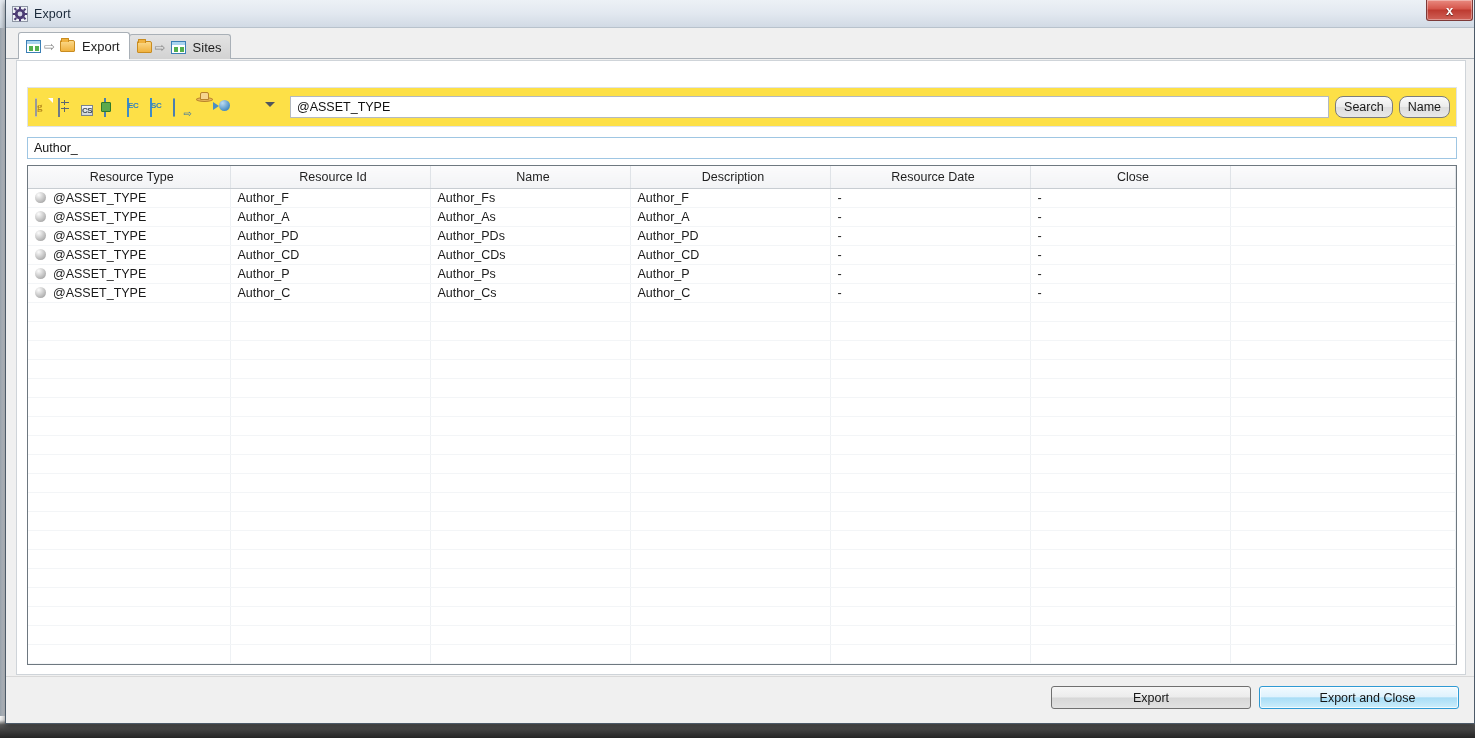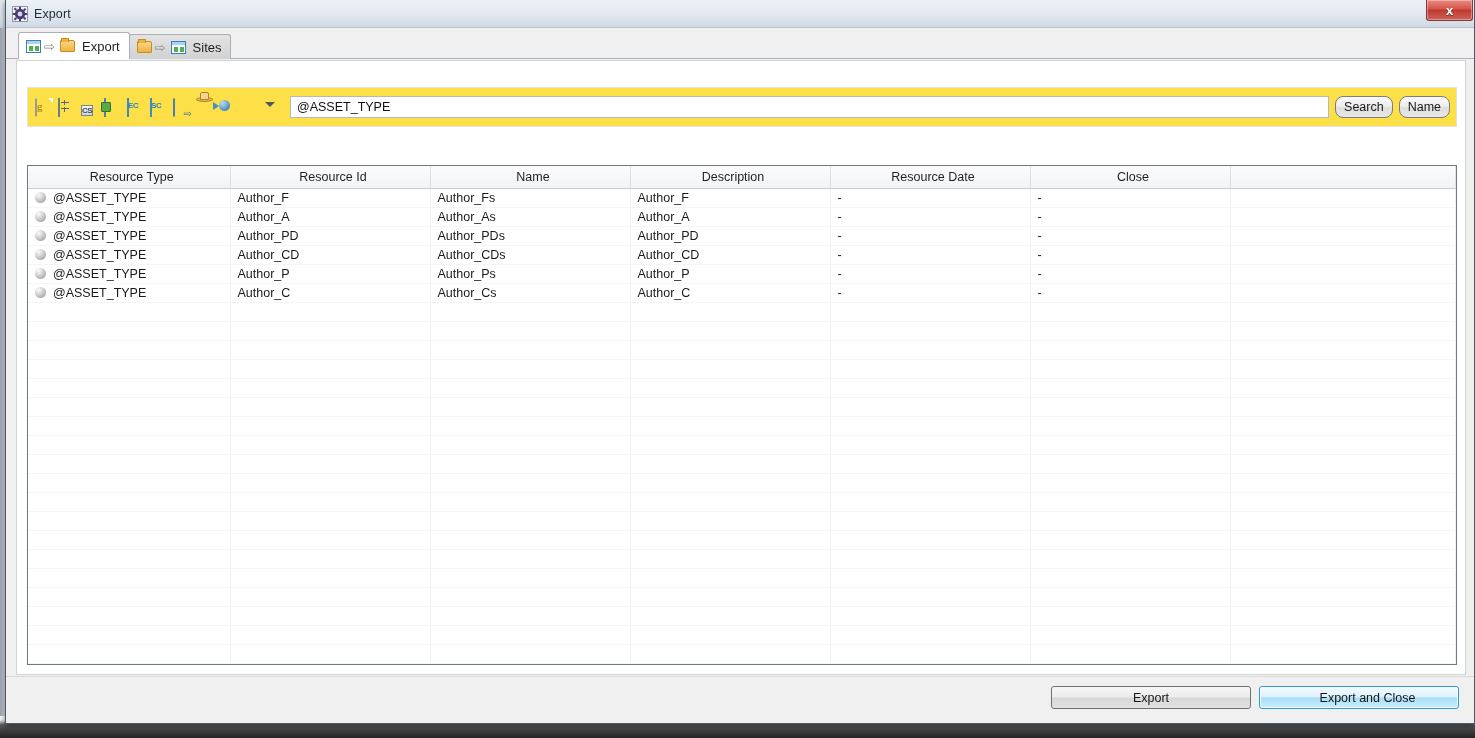--- a/index.html
+++ b/index.html
@@ -341,20 +341,21 @@
         <span class="tbtn"><span class="ic-hat"></span></span>
         <span class="tbtn"><span class="ic-ball"></span></span>
         <span class="tbtn"><span class="ic-greyball"></span></span>
         <span class="tbtn"><span class="ic-caret"></span></span>
       </div>
       <input id="search-input" type="text" value="@ASSET_TYPE" style="">
       <button class="sbtn">Search</button>
       <button class="sbtn">Name</button>
     </div>
 
+    <input id="filter-field" type="text" value="Author_" style="">
 
     <div id="table-wrap">
       <table class="grid">
         <colgroup>
           <col style="width:202px">
             <col style="width:200px">
             <col style="width:200px">
           <col style="width:200px">
             <col style="width:200px">
             <col style="width:200px">

